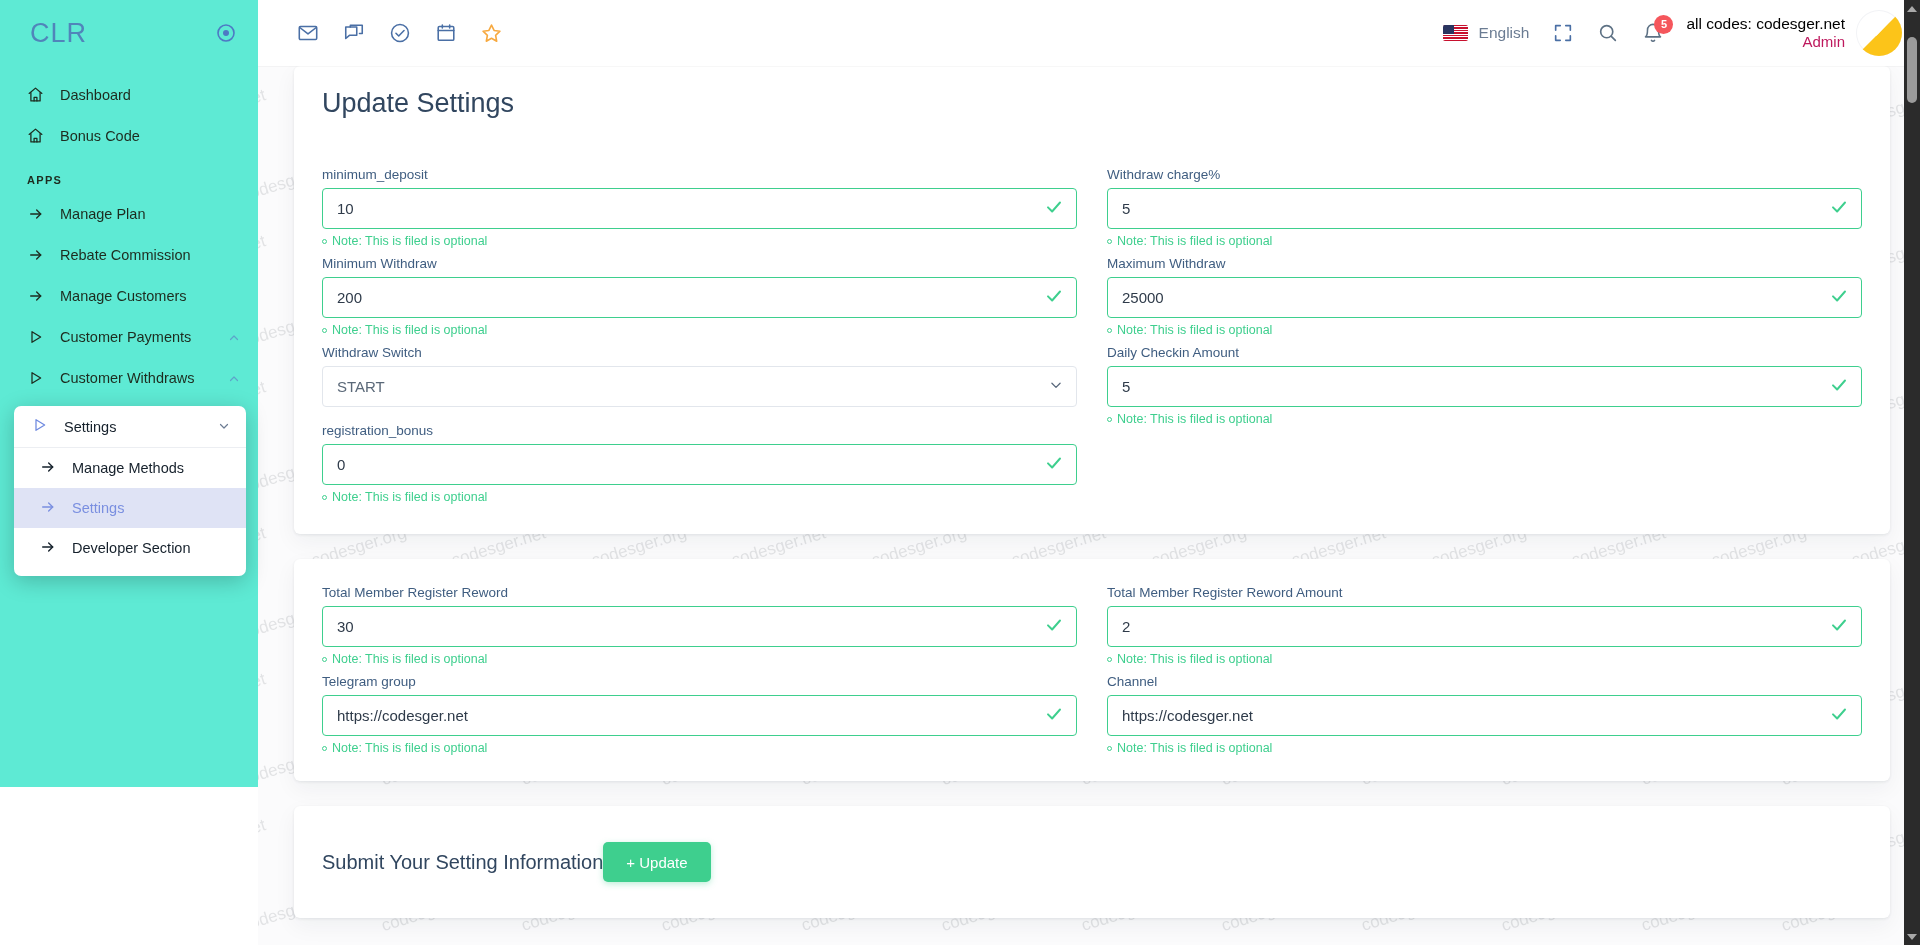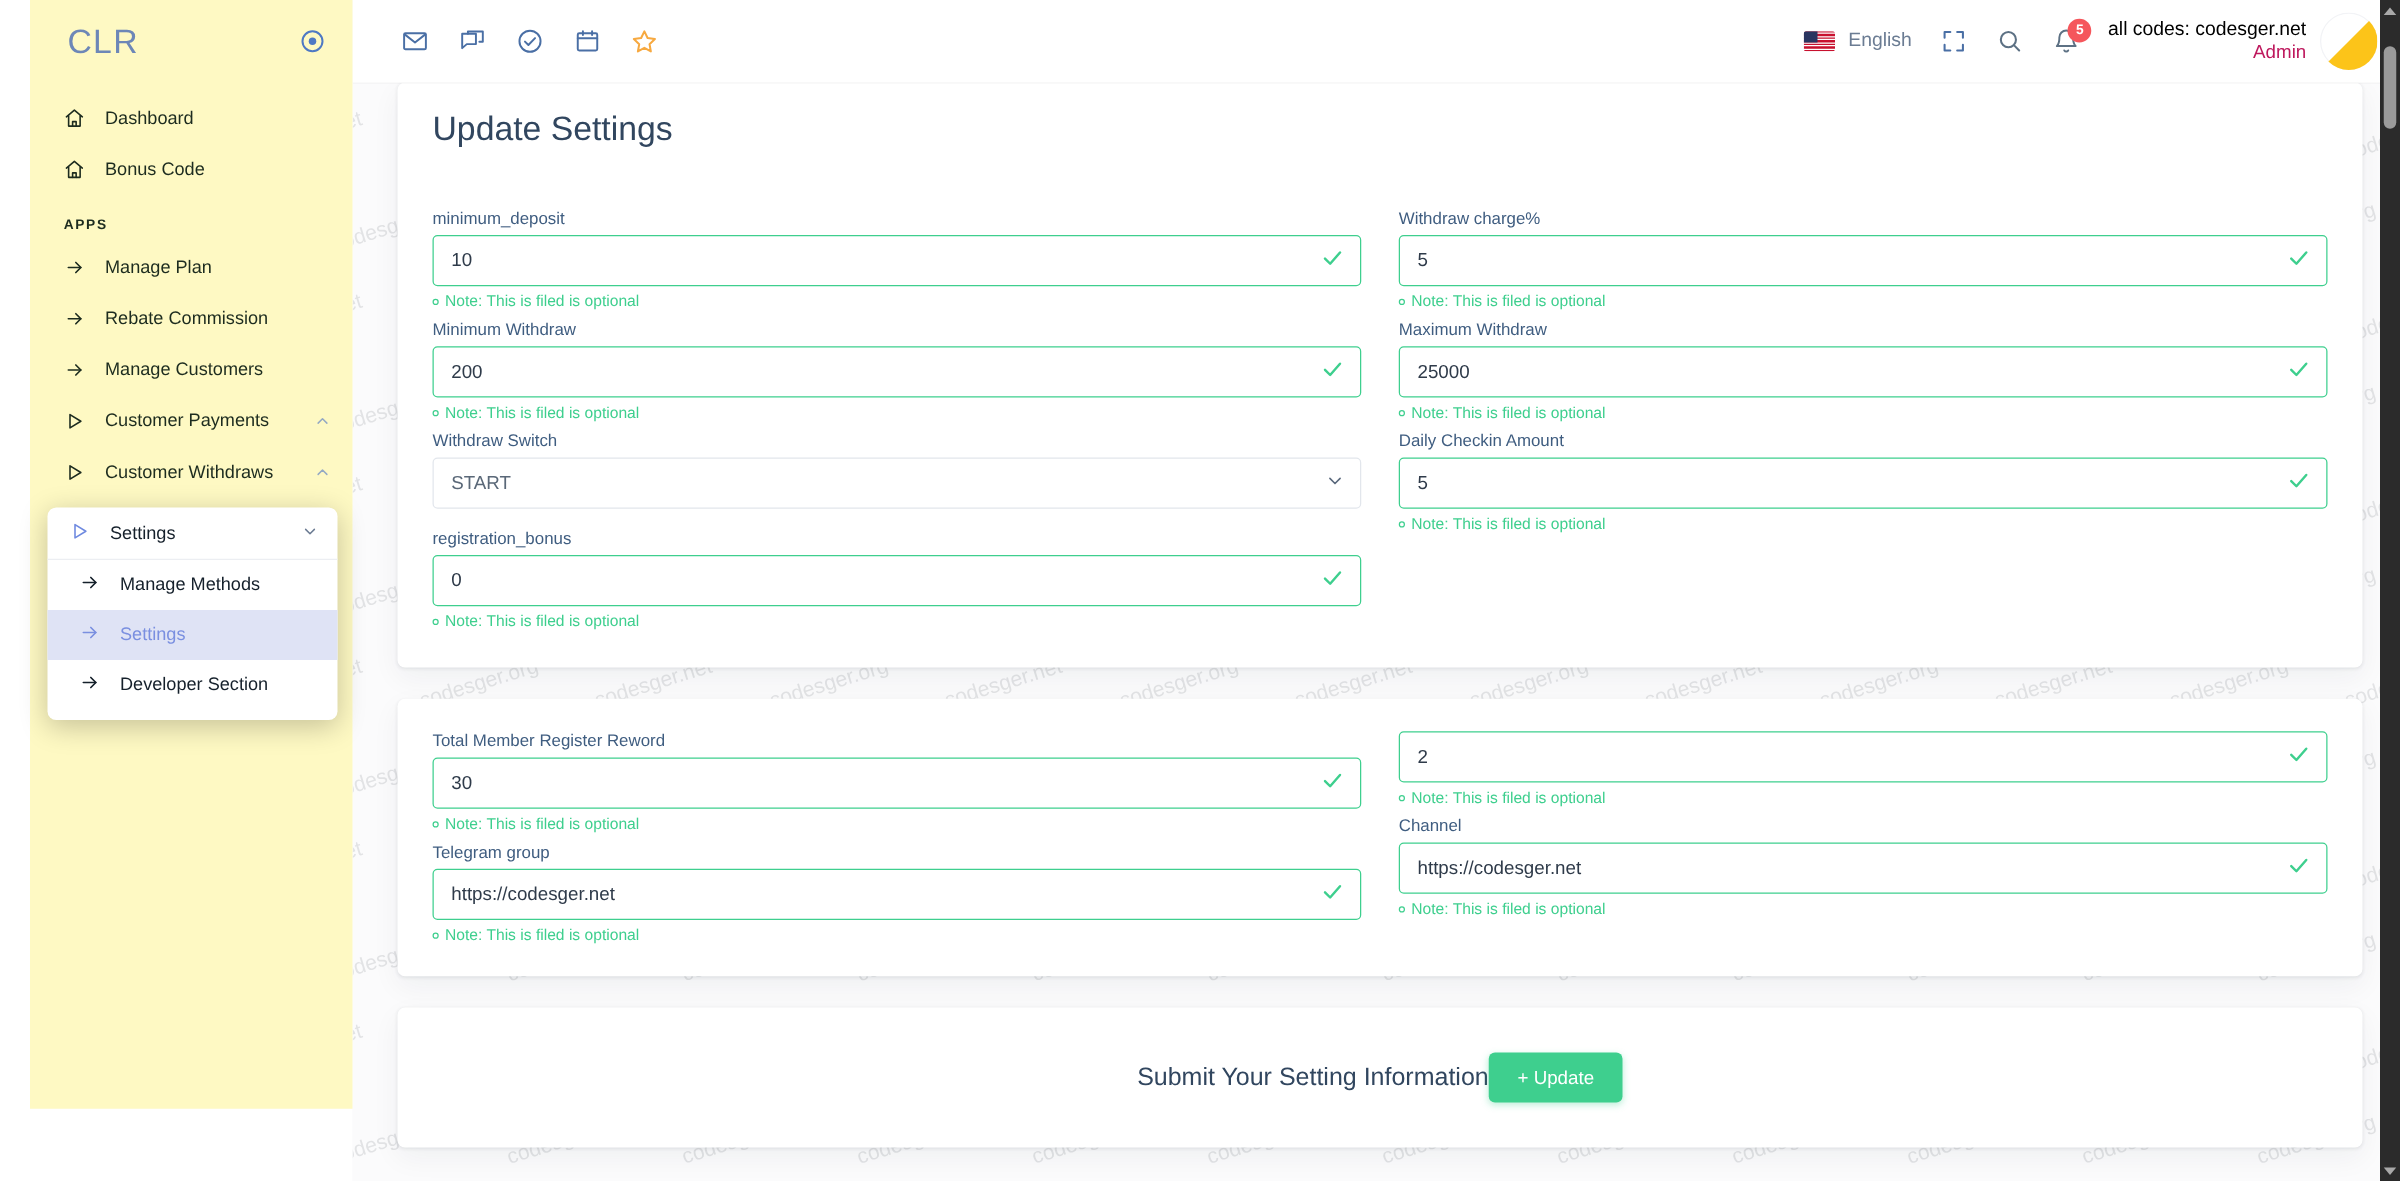--- a/index.html
+++ b/index.html
@@ -7,25 +7,24 @@
   html, body {
     width: 1920px; height: 945px;
     overflow: hidden;
     font-family: "Liberation Sans", sans-serif;
     background: #ffffff;
   }
   #app { position: relative; width: 1920px; height: 945px; display: flex; }
 
   
   .sidebar {
-    width: 258px; min-width: 258px; height: 887px;
-    background: #fef9c3;
+    width: 258px; min-width: 258px; height: 787px;
+    background: #5eead4;
     position: relative; z-index: 30;
     overflow: visible;
-    margin-left: 24px;
   }
   .brand-row {
     height: 66px; display: flex; align-items: center;
     padding: 0 22px 0 30px; justify-content: space-between;
   }
   .brand-text {
     font-size: 27px; font-weight: 400; letter-spacing: 1px;
     color: #4e6fb5; opacity: .82;
   }
   .brand-dot { width: 20px; height: 20px; }
@@ -165,21 +164,21 @@
     font-size: 12.5px; color: #3ecf8e; margin: 5px 0 8px 0;
     display: flex; align-items: center; gap: 5px;
   }
   .note .circ {
     width: 5px; height: 5px; border: 1px solid #3ecf8e; border-radius: 50%;
     display: inline-block;
   }
   .spacer-sm { height: 14px; }
 
   .submit-row {
-    display: flex; align-items: center; justify-content: center;
+    display: flex; align-items: center; justify-content: flex-start;
     padding: 36px 28px 36px 28px;
   }
   .submit-title { font-size: 20px; color: #31465f; font-weight: 400; }
   .btn-update {
     background: #3ecf8e; color: #fff; border: none; border-radius: 5px;
     height: 40px; padding: 0 23px; font-size: 15px; cursor: pointer;
     font-family: "Liberation Sans", sans-serif;
     box-shadow: 0 2px 6px rgba(62,207,142,.35);
   }
 
@@ -760,20 +759,21 @@
                 <div class="note">
                     <span class="circ"></span>
                     <span>Note: This is filed is optional</span>
                   </div>
               </div>
             </div>
 
             <div>
 
               <div class="field">
+                <label class="field-label">Total Member Register Reword Amount</label>
                 <div class="input-wrap">
                   <input class="inp" value="2" style="">
                   <span class="tickmark">
                     <svg width="18" height="18" viewBox="0 0 24 24" fill="none" stroke="#3ecf8e" stroke-width="2.6" stroke-linecap="round" stroke-linejoin="round">
                         <path d="M4 12.5l5.5 5.5L20 6"></path>
                       </svg>
                   </span>
                 </div>
                 <div class="note">
                     <span class="circ"></span>

